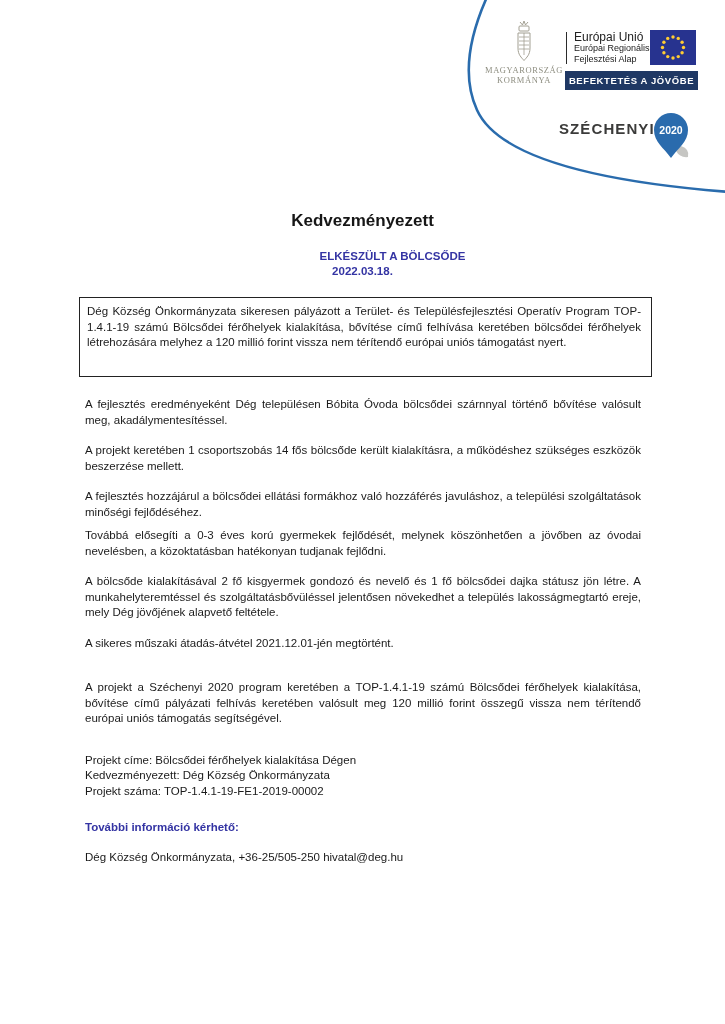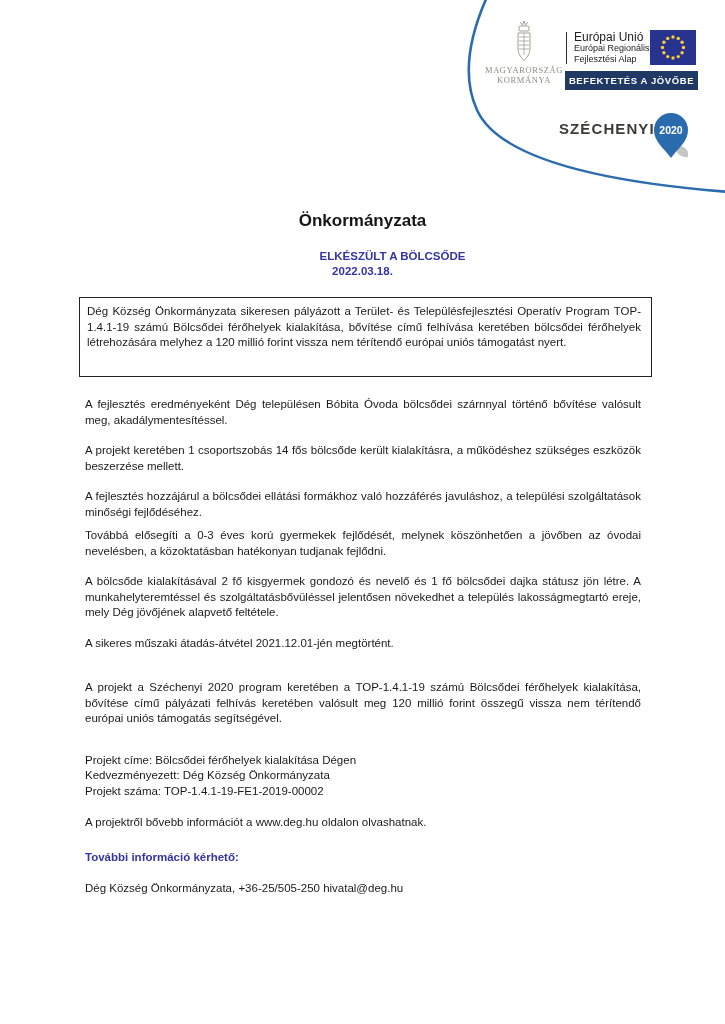--- a/index.html
+++ b/index.html
@@ -121,37 +121,36 @@
 
 <div class="abs banner">BEFEKTETÉS A JÖVŐBE</div>
 
 <div class="abs szechenyi-text">SZÉCHENYI</div>
 <svg class="abs szechenyi-pin" width="48" height="54" viewBox="0 0 48 54">
   <path d="M31 35 q 9 3 7 11 q -8 1 -12 -6 z" fill="#c6c6c3"></path>
   <path d="M21 47 C 14 37, 4 31, 4 19 A 17 17 0 1 1 38 19 C 38 31, 28 37, 21 47 Z" fill="#2a6bad"></path>
   <text x="21" y="23" text-anchor="middle" font-size="10.5" font-weight="bold" fill="#ffffff" font-family="Liberation Sans, sans-serif">2020</text>
 </svg>
 
-<h1 class="abs doc-title" style="margin:0;">Önkormányzata</h1>
+<h1 class="abs doc-title" style="margin:0;">Kedvezményezett</h1>
 <div class="abs doc-subtitle">ELKÉSZÜLT A BÖLCSŐDE</div>
 <div class="abs doc-date">2022.03.18.</div>
 
 <div class="abs lead-box">Dég Község Önkormányzata sikeresen pályázott a Terület- és Településfejlesztési Operatív Program TOP-1.4.1-19 számú Bölcsődei férőhelyek kialakítása, bővítése című felhívása keretében bölcsődei férőhelyek létrehozására melyhez a 120 millió forint vissza nem térítendő európai uniós támogatást nyert.</div>
 
 <div class="abs main-text">
   <p>A fejlesztés eredményeként Dég településen Bóbita Óvoda bölcsődei szárnnyal történő bővítése valósult meg, akadálymentesítéssel.</p>
   <p>A projekt keretében 1 csoportszobás 14 fős bölcsőde került kialakításra, a működéshez szükséges eszközök beszerzése mellett.</p>
   <p class="no-gap">A fejlesztés hozzájárul a bölcsődei ellátási formákhoz való hozzáférés javuláshoz, a települési szolgáltatások minőségi fejlődéséhez.</p>
   <p>Továbbá elősegíti a 0-3 éves korú gyermekek fejlődését, melynek köszönhetően a jövőben az óvodai nevelésben, a közoktatásban hatékonyan tudjanak fejlődni.</p>
   <p>A bölcsőde kialakításával 2 fő kisgyermek gondozó és nevelő és 1 fő bölcsődei dajka státusz jön létre. A munkahelyteremtéssel és szolgáltatásbővüléssel jelentősen növekedhet a település lakosságmegtartó ereje, mely Dég jövőjének alapvető feltétele.</p>
   <p class="big-gap">A sikeres műszaki átadás-átvétel 2021.12.01-jén megtörtént.</p>
   <p class="pre-details">A projekt a Széchenyi 2020 program keretében a TOP-1.4.1-19 számú Bölcsődei férőhelyek kialakítása, bővítése című pályázati felhívás keretében valósult meg 120 millió forint összegű vissza nem térítendő európai uniós támogatás segítségével.</p>
 
   <div>
     <div class="detail-line">Projekt címe: Bölcsődei férőhelyek kialakítása Dégen</div>
     <div class="detail-line">Kedvezményezett: Dég Község Önkormányzata</div>
     <div class="detail-line">Projekt száma: TOP-1.4.1-19-FE1-2019-00002</div>
   </div>
 
-  <div class="info-line">A projektről bővebb információt a www.deg.hu oldalon olvashatnak.</div>
   <div class="contact-heading">További információ kérhető:</div>
   <div class="contact-line">Dég Község Önkormányzata, +36-25/505-250 hivatal@deg.hu</div>
 </div>
 
 </body></html>

